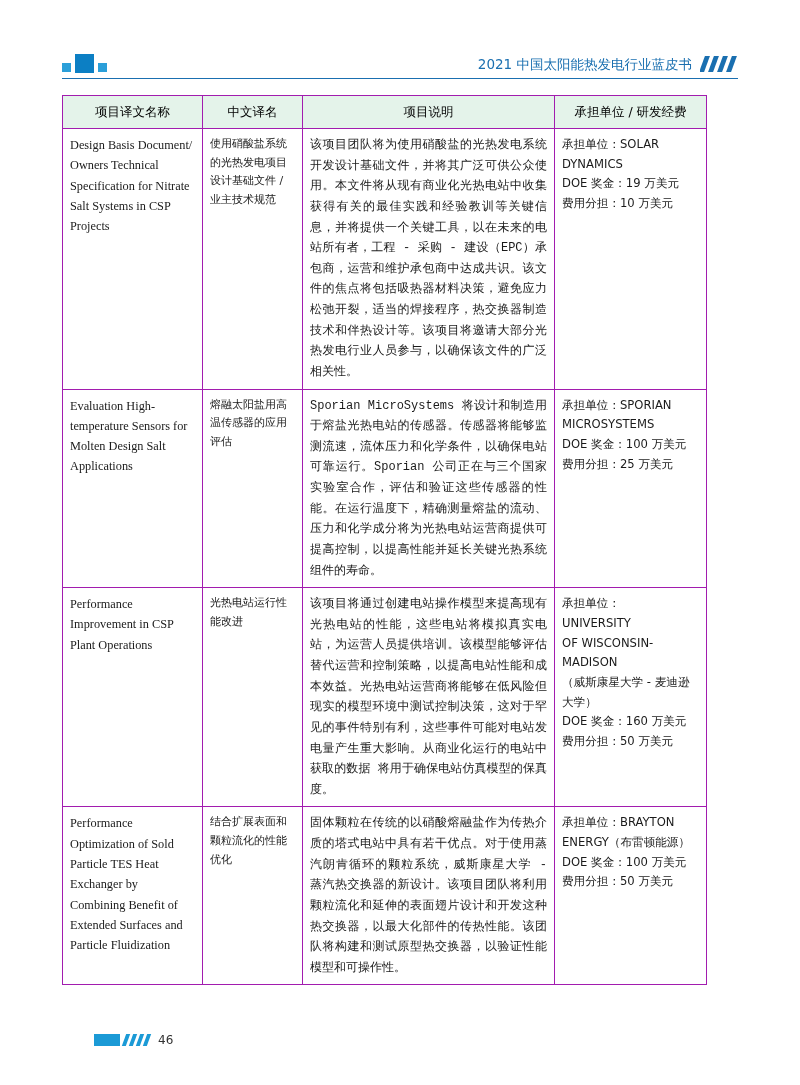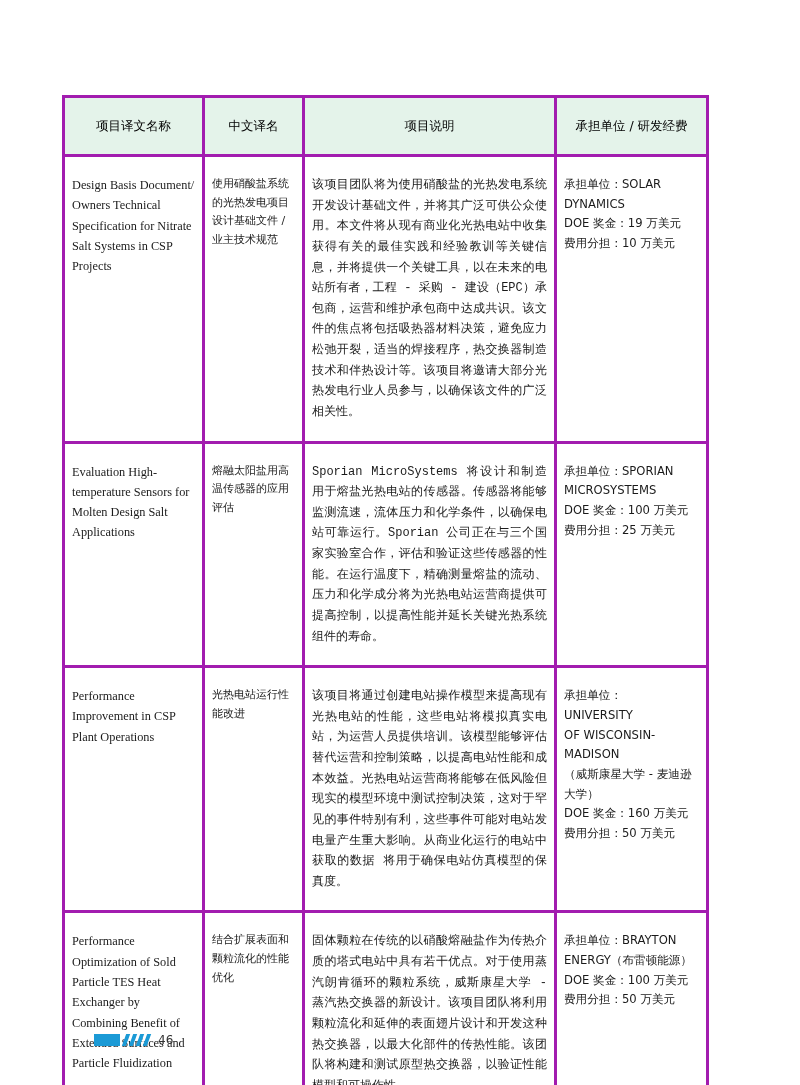--- a/index.html
+++ b/index.html
@@ -81,23 +81,23 @@
   
   table.tbl {
     position: absolute;
     top: 95px;
     left: 62px;
     width: 644px;
     border-collapse: collapse;
     table-layout: fixed;
   }
   table.tbl th, table.tbl td {
-    border: 3px solid #a21caf;
+    border: 1px solid #a21caf;
     vertical-align: top;
-    padding: 18px 7px;
+    padding: 6px 7px;
   }
   table.tbl thead th {
     background: #e4f3ea;
     text-align: center;
     vertical-align: middle;
     font-weight: normal;
     font-size: 12.5px;
     color: #000;
     height: 20px;
     font-family: "DejaVu Sans", sans-serif;
@@ -180,20 +180,35 @@
     font-family: "DejaVu Sans", sans-serif;
     font-size: 12px;
     color: #333;
   }
 </style>
 </head>
 <body>
 
 <div class="page">
 
+  <div class="header">
+    <div class="hdr-squares">
+      <span class="sq s1"></span>
+      <span class="sq s2"></span>
+      <span class="sq s3"></span>
+    </div>
+    <div class="hdr-title">2021 中国太阳能热发电行业蓝皮书</div>
+    <div class="hdr-bars">
+      <i></i>
+        <i></i>
+        <i></i>
+        <i></i>
+    </div>
+    <div class="hdr-rule"></div>
+  </div>
 
   <table class="tbl">
     <colgroup>
       <col class="c1">
         <col class="c2">
         <col class="c3">
         <col class="c4">
     </colgroup>
     <thead>
       <tr>

